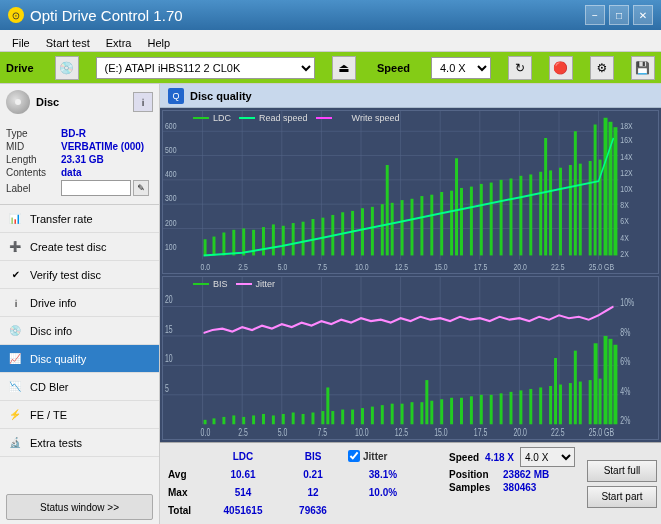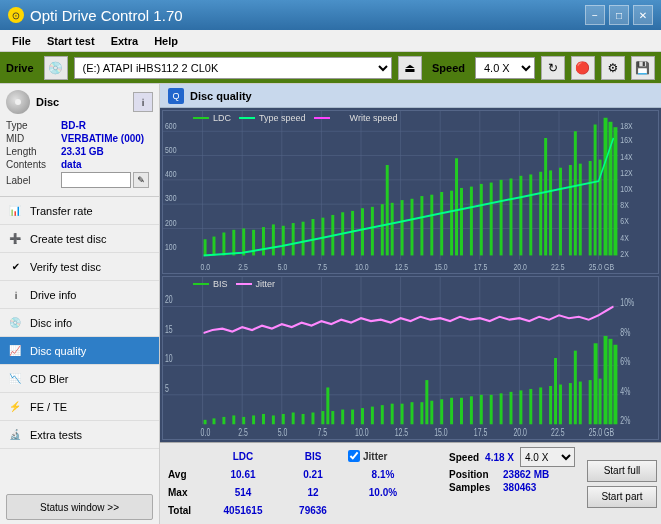--- a/index.html
+++ b/index.html
@@ -40,40 +40,39 @@
       font-size: 10px;
       display: flex; align-items: center; justify-content: center;
       cursor: pointer;
     }
 
     
     .menu-bar {
       background: #f0f0f0;
       height: 22px;
       display: flex;
-      align-items: center;
+      align-items: flex-end;
       padding: 0 4px;
       border-bottom: 1px solid #ccc;
-      font-weight: bold;
     }
     .menu-item {
       padding: 2px 8px;
       cursor: pointer;
       font-size: 11px;
     }
 
     
     .drive-toolbar {
-      background: #4d7c0f;
+      background: #84cc16;
       height: 32px;
       display: flex;
       align-items: center;
       padding: 0 6px;
       border-bottom: 1px solid #ccc;
-      gap: 6px;
+      gap: 17px;
     }
     .drive-label { font-size: 11px; font-weight: bold; margin-right: 4px; }
     .drive-select {
       flex: 1;
       height: 22px;
       font-size: 11px;
       border: 1px solid #999;
       padding: 0 4px;
       background: white;
     }
@@ -111,21 +110,21 @@
     }
 
     
     .disc-panel {
       padding: 6px;
       border-bottom: 1px solid #ccc;
     }
     .disc-header {
       display: flex;
       align-items: center;
-      margin-bottom: 6px;
+      margin-bottom: 14px;
     }
     .disc-icon {
       width: 24px; height: 24px;
       background: radial-gradient(circle at 40% 40%, #e0e0e0, #909090);
       border-radius: 50%;
       margin-right: 6px;
       position: relative;
     }
     .disc-icon::after {
       content: '';
@@ -439,21 +438,21 @@
 
       <div class="chart-top" style="position:relative;background:#3a4a6a;border:1px solid #556688;margin-bottom:2px;">
         
         <div style="position:absolute;top:2px;left:30px;display:flex;gap:8px;align-items:center;z-index:10;font-size:9px;color:#ddd;">
           <div class="legend-item">
             <div style="width:16px;height:2px;background:#22cc22;"></div>
             <span style="margin-left:2px;">LDC</span>
           </div>
           <div class="legend-item">
             <div style="width:16px;height:2px;background:#00ff88;"></div>
-            <span style="margin-left:2px;">Type speed</span>
+            <span style="margin-left:2px;">Read speed</span>
           </div>
           <div class="legend-item">
             <div style="width:16px;height:2px;background:#ff44ff;"></div>
             <span style="margin-left:18px;">Write speed</span>
           </div>
         </div>
         <svg class="chart-svg" viewBox="0 0 500 120" preserveAspectRatio="none">
 
           <rect width="500" height="120" fill="#3a4a6a"></rect>
 
@@ -679,21 +678,21 @@
           <div style="width:80px;display:flex;align-items:center;gap:3px;">
             <input type="checkbox" class="jitter-checkbox" checked="" style="">
             <span class="stats-col-header">Jitter</span>
           </div>
         </div>
 
         <div class="stats-row">
           <span class="stats-row-label">Avg</span>
           <span class="stats-cell">10.61</span>
           <span class="stats-cell">0.21</span>
-          <span class="stats-cell">8.1%</span>
+          <span class="stats-cell">38.1%</span>
         </div>
 
         <div class="stats-row">
           <span class="stats-row-label">Max</span>
           <span class="stats-cell">514</span>
           <span class="stats-cell">12</span>
           <span class="stats-cell">10.0%</span>
         </div>
 
         <div class="stats-row">

